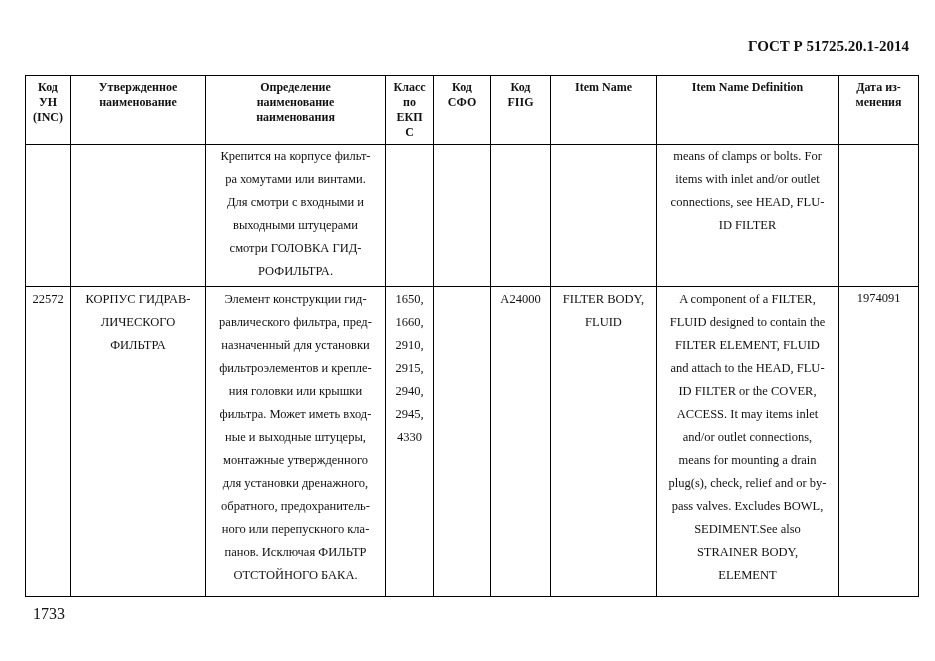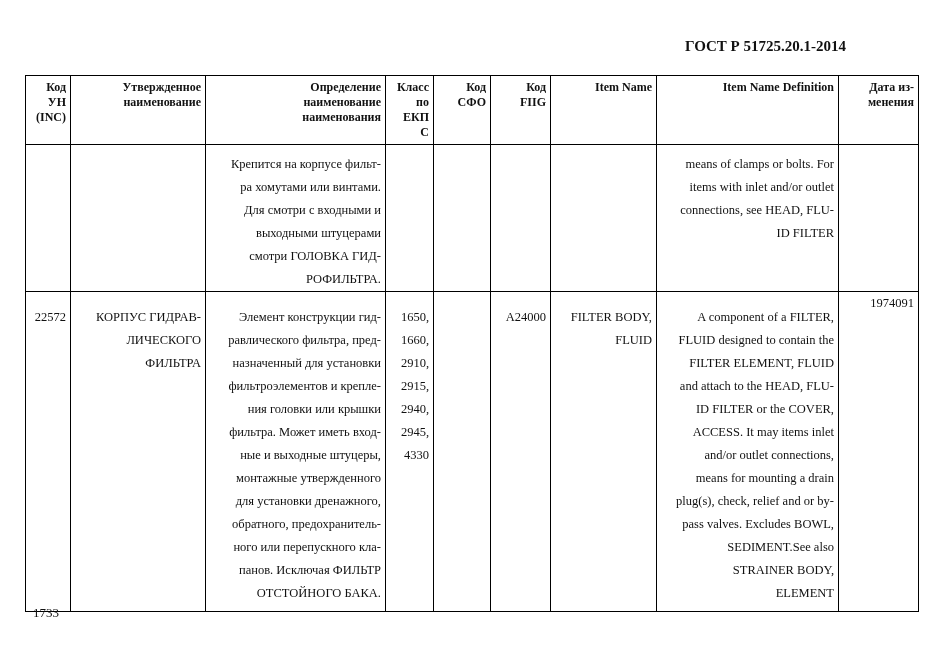--- a/index.html
+++ b/index.html
@@ -1,26 +1,26 @@
 <!DOCTYPE html>
 <html><head>
 <meta charset="utf-8">
 <style>
   html, body { margin:0; padding:0; background:#fff; }
   body { width:935px; height:661px; position:relative; overflow:hidden;
          font-family:"Liberation Serif", serif; color:#111; }
-  .doc-code { position:absolute; top:38px; left:685px; font-weight:bold; font-size:15px; }
+  .doc-code { position:absolute; top:38px; left:748px; font-weight:bold; font-size:15px; }
   table { position:absolute; left:25px; top:75px; border-collapse:collapse; table-layout:fixed; width:893px; }
-  td, th { border:1.5px solid #000; vertical-align:top; padding:0 4px; text-align:right; }
+  td, th { border:1.5px solid #000; vertical-align:top; padding:0 4px; text-align:center; }
   th { font-weight:bold; font-size:12px; line-height:15px; padding-top:4px; height:64px; }
   td { font-size:12.5px; line-height:23px; }
-  tr.r1 td { height:137px; padding-top:8px; }
-  tr.r2 td { height:305px; padding-top:14px; }
+  tr.r1 td { height:137px; padding-top:0; }
+  tr.r2 td { height:305px; padding-top:1px; }
   .line { display:block; white-space:nowrap; }
-  .page-num { position:absolute; left:33px; top:605px; font-size:13px; }
+  .page-num { position:absolute; left:33px; top:605px; font-size:16px; }
   .date-cell { line-height:15px; padding-top:4px !important; }
 </style>
 </head>
 <body>
 
 <div class="doc-code">ГОСТ Р 51725.20.1-2014</div>
 
 <table>
   <colgroup>
     <col style="width:45px">

